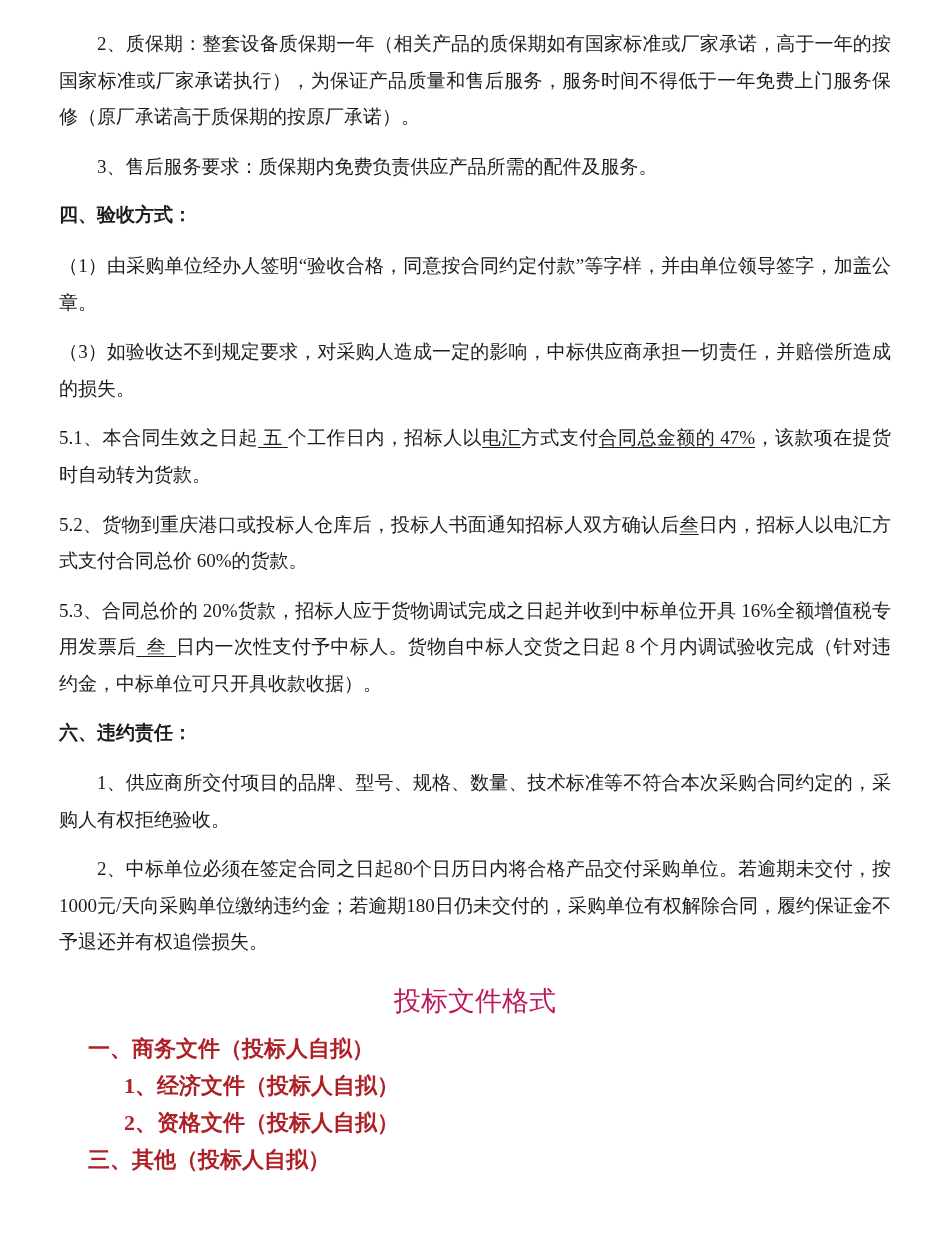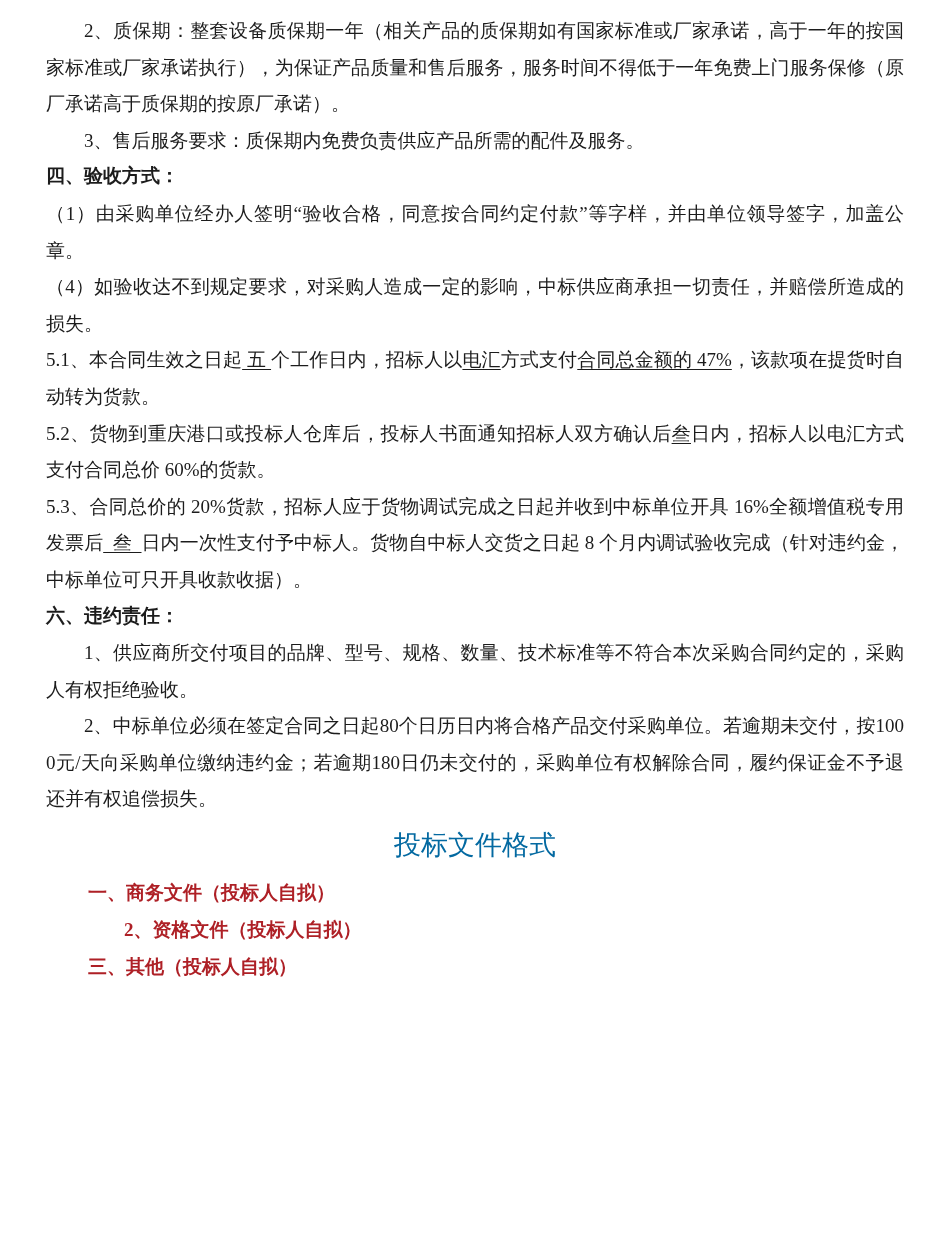--- a/index.html
+++ b/index.html
@@ -15,46 +15,46 @@
     background: #ffffff;
     box-sizing: border-box;
     padding: 13px 46px 10px 46px;
     font-family: "Liberation Serif", "DejaVu Serif", serif;
     color: #1c1c1c;
   }
   .para {
     font-size: 19px;
     line-height: 36.6px;
     text-align: justify;
-    margin: 0;
+    margin: 13px;
     word-break: break-all;
   }
   .indent2 { text-indent: 2em; }
   .bold-head {
     font-weight: bold;
     text-align: left;
     font-family: Liberation Mono, monospace;
   }
   .u {
     text-decoration: underline;
     text-underline-offset: 3px;
   }
   .doc-title {
     font-size: 27px;
     line-height: 54px;
     text-align: center;
     margin: 0;
     font-weight: normal;
-    color: #0369a1;
+    color: #be185d;
   }
   .red-list {
     margin-top: 2px;
   }
   .red-item {
-    font-size: 19px;
+    font-size: 22px;
     line-height: 37px;
     font-weight: bold;
     color: #ae2026;
     margin: 0;
   }
   .red-item.lvl1 { padding-left: 42px; }
   .red-item.lvl2 { padding-left: 78px; }
 </style>
 </head>
 <body>
@@ -64,37 +64,38 @@
   <p class="para indent2">2、质保期：整套设备质保期一年（相关产品的质保期如有国家标准或厂家承诺，高于一年的按国家标准或厂家承诺执行），为保证产品质量和售后服务，服务时间不得低于一年免费上门服务保修（原厂承诺高于质保期的按原厂承诺）。</p>
 
   <p class="para indent2">3、售后服务要求：质保期内免费负责供应产品所需的配件及服务。</p>
 
 
 
   <p class="para bold-head">四、验收方式：</p>
 
   <p class="para">（1）由采购单位经办人签明“验收合格，同意按合同约定付款”等字样，并由单位领导签字，加盖公章。</p>
 
-  <p class="para">（4）如验收达不到规定要求，对采购人造成一定的影响，中标供应商承担一切责任，并赔偿所造成的损失。</p>
+  <p class="para">（3）如验收达不到规定要求，对采购人造成一定的影响，中标供应商承担一切责任，并赔偿所造成的损失。</p>
 
 
   <p class="para"><span>5.1、本合同生效之日起</span><span class="u">&nbsp;五&nbsp;</span><span>个工作日内，招标人以</span><span class="u">电汇</span><span>方式支付</span><span class="u">合同总金额的 47%</span><span>，该款项在提货时自动转为货款。</span></p>
 
   <p class="para"><span>5.2、货物到重庆港口或投标人仓库后，投标人书面通知招标人双方确认后</span><span class="u">叁</span><span>日内，招标人以电汇方式支付合同总价 60%的货款。</span></p>
 
   <p class="para"><span>5.3、合同总价的 20%货款，招标人应于货物调试完成之日起并收到中标单位开具 16%全额增值税专用发票后</span><span class="u">&nbsp;&nbsp;叁&nbsp;&nbsp;</span><span>日内一次性支付予中标人。货物自中标人交货之日起 8 个月内调试验收完成（针对违约金，中标单位可只开具收款收据）。</span></p>
 
   <p class="para bold-head">六、违约责任：</p>
 
   <p class="para indent2">1、供应商所交付项目的品牌、型号、规格、数量、技术标准等不符合本次采购合同约定的，采购人有权拒绝验收。</p>
 
   <p class="para indent2">2、中标单位必须在签定合同之日起80个日历日内将合格产品交付采购单位。若逾期未交付，按1000元/天向采购单位缴纳违约金；若逾期180日仍未交付的，采购单位有权解除合同，履约保证金不予退还并有权追偿损失。</p>
 
 
   <h1 class="doc-title">投标文件格式</h1>
 
   <div class="red-list">
     <p class="red-item lvl1">一、商务文件（投标人自拟）</p>
+    <p class="red-item lvl2">1、经济文件（投标人自拟）</p>
     <p class="red-item lvl2">2、资格文件（投标人自拟）</p>
     <p class="red-item lvl1">三、其他（投标人自拟）</p>
   </div>
 
 </div>
 
 </body></html>

